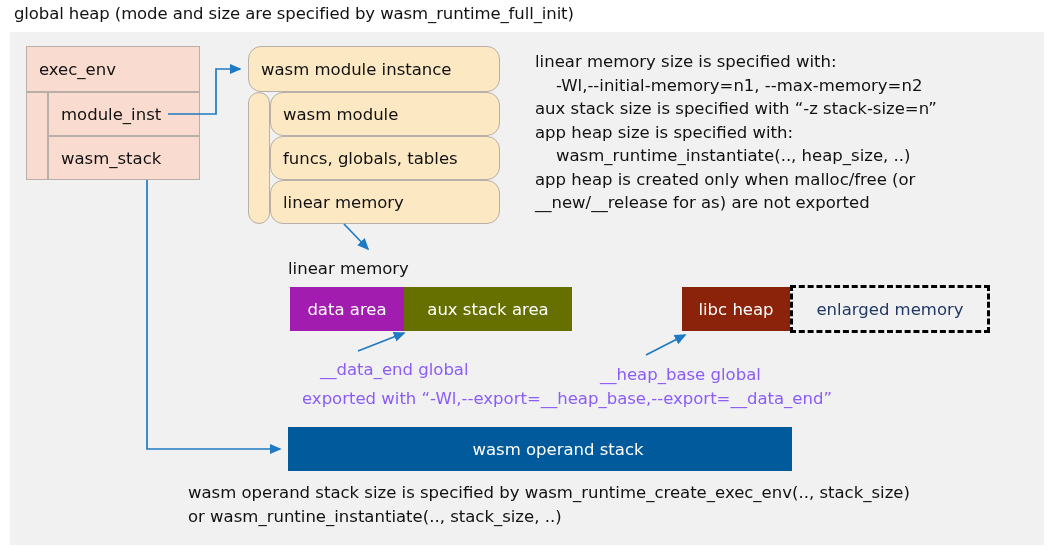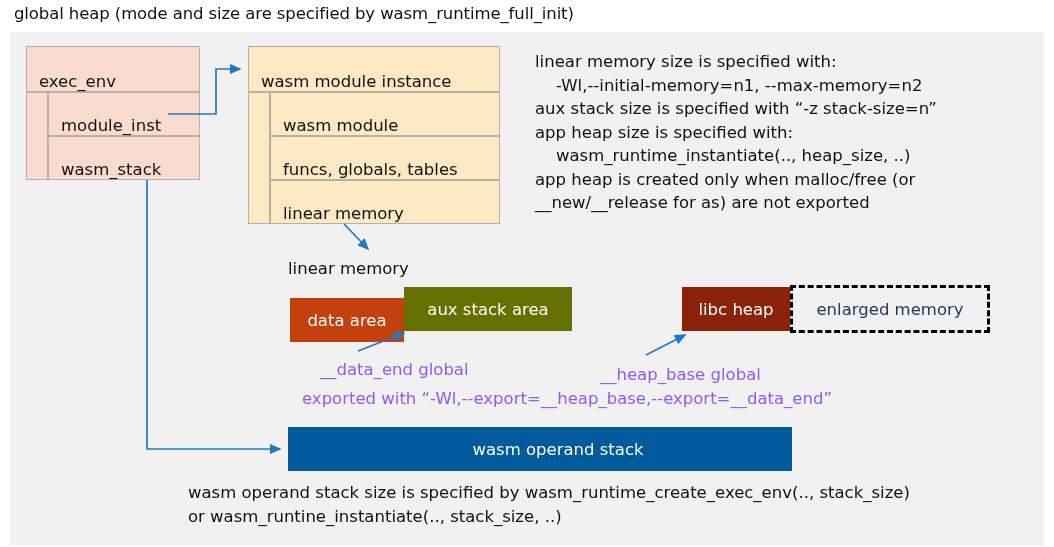--- a/index.html
+++ b/index.html
@@ -43,29 +43,29 @@
   }
 
   
   .box {
     position: absolute;
     box-sizing: border-box;
     border: 1px solid #b8b0a8;
     font-size: 16.5px;
     color: #111111;
     display: flex;
-    align-items: flex-end;
+    align-items: center;
   }
   .box .cell-label {
     padding-left: 12px;
     white-space: nowrap;
   }
 
   .pink  { background: #fadbcf; }
-  .cream { background: #fce8c3; }
+  .cream { background: #fce8c3; border-radius: 13px; }
 
   
   #exec-env-group, #module-inst-group {
     position: absolute;
   }
 
   
   .lm-label {
     position: absolute;
     font-size: 16.5px;
@@ -169,21 +169,21 @@
   <div class="textblock" style="left:535px; top:50px;">linear memory size is specified with:
     -Wl,--initial-memory=n1, --max-memory=n2
 aux stack size is specified with “-z stack-size=n”
 app heap size is specified with:
     wasm_runtime_instantiate(.., heap_size, ..)
 app heap is created only when malloc/free (or
 __new/__release for as) are not exported</div>
 
   <div class="lm-label" style="left:288px; top:259px;">linear memory</div>
 
-  <div class="seg" style="left:290px; top:287px; width:114px; background:#c2410c;margin-top:11px;">
+  <div class="seg" style="left:290px; top:287px; width:114px; background:#a21caf;">
     <span>data area</span>
   </div>
   <div class="seg" style="left:404px; top:287px; width:168px; background:#667000;">
     <span>aux stack area</span>
   </div>
   <div class="seg" style="left:682px; top:287px; width:108px; background:#8a2309;">
     <span>libc heap</span>
   </div>
   <div class="seg enlarged" style="left:790px; top:285px; width:200px; height:48px;">
     <span>enlarged memory</span>

